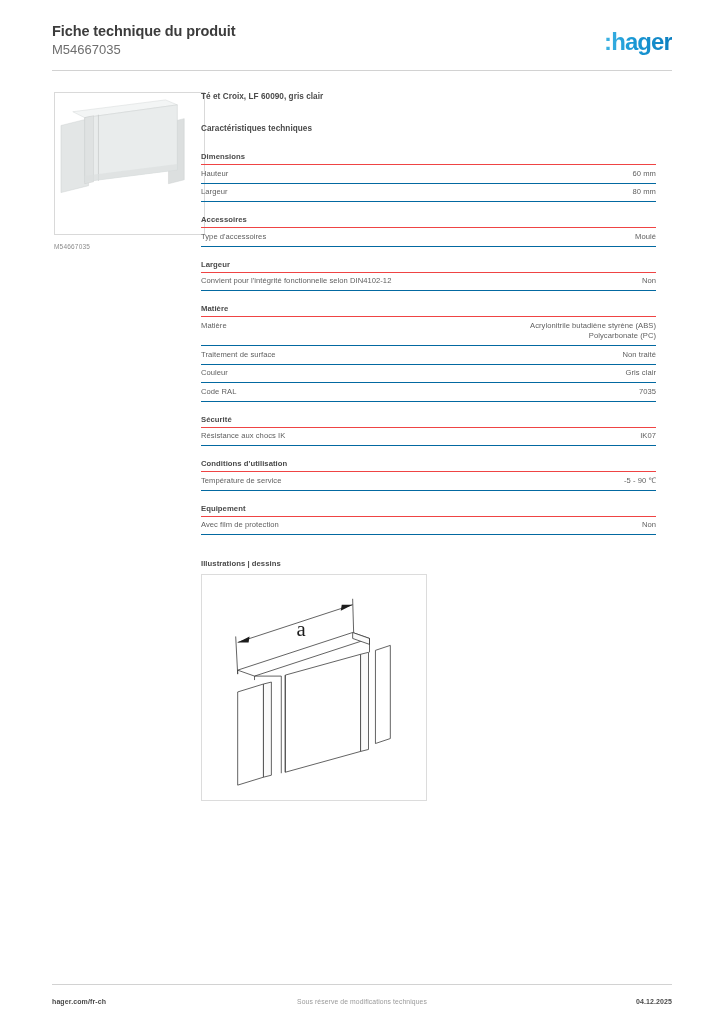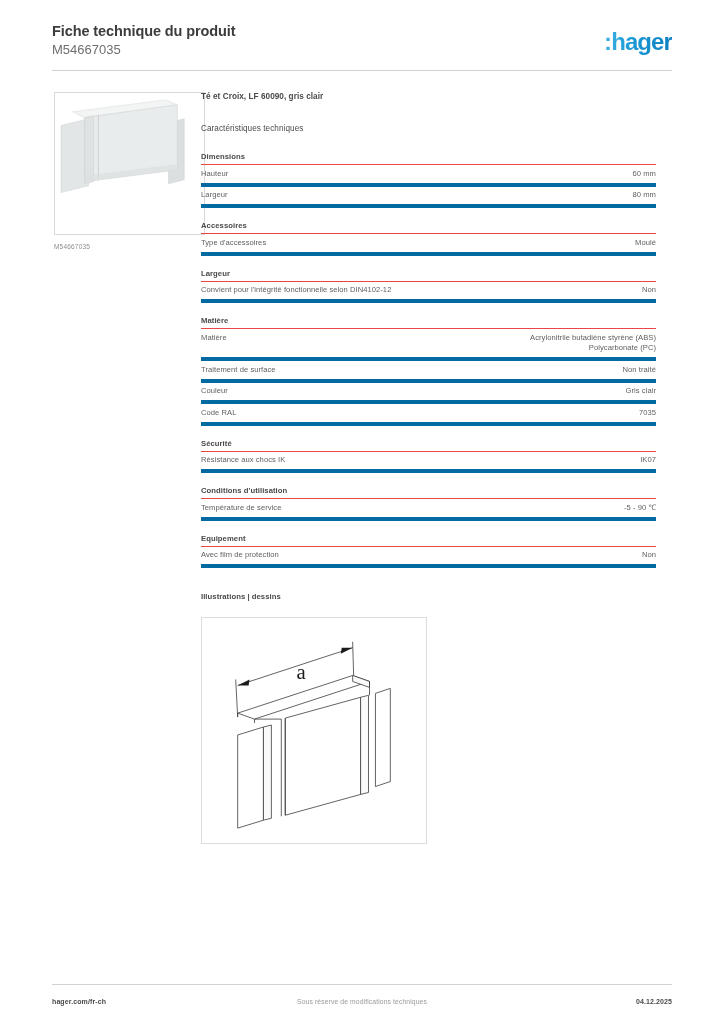--- a/index.html
+++ b/index.html
@@ -92,42 +92,42 @@
   }
   .product-name {
     font-size: 8.2px;
     font-weight: bold;
     color: #4a4a4a;
     letter-spacing: 0.05px;
     margin-bottom: 23px;
   }
   .specs-title {
     font-size: 8.2px;
-    font-weight: normal;
+    font-weight: bold;
     color: #4a4a4a;
     letter-spacing: 0.05px;
     margin-bottom: 19px;
   }
 
   .section { margin-bottom: 0; }
   .section-head {
     font-size: 7.7px;
     font-weight: bold;
     color: #4a4a4a;
     letter-spacing: 0.05px;
     padding-bottom: 3px;
     border-bottom: 1px solid #ef4444;
   }
   .section-gap { height: 13px; }
 
   .row {
     display: flex;
     justify-content: space-between;
     align-items: flex-start;
-    border-bottom: 4px solid #0369a1;
+    border-bottom: 1px solid #0369a1;
     padding: 3.5px 0 3.5px 0;
     min-height: 14px;
   }
   .row-label {
     font-size: 7.6px;
     color: #5e5e5e;
     letter-spacing: 0.05px;
     line-height: 10.5px;
     flex: 1 1 auto;
     padding-right: 10px;
@@ -142,21 +142,21 @@
     white-space: pre-line;
   }
 
   
   .draw-title {
     font-size: 7.7px;
     font-weight: bold;
     color: #4a4a4a;
     letter-spacing: 0.05px;
     margin-top: 24px;
-    margin-bottom: 16px;
+    margin-bottom: 6px;
   }
   .draw-box {
     width: 226px;
     height: 227px;
     border: 1px solid #dcdcdc;
     background: #fff;
     overflow: hidden;
   }
   .draw-svg { display: block; width: 100%; height: 100%; }
 

